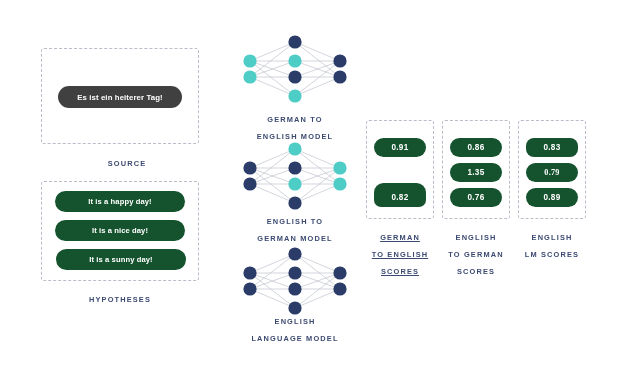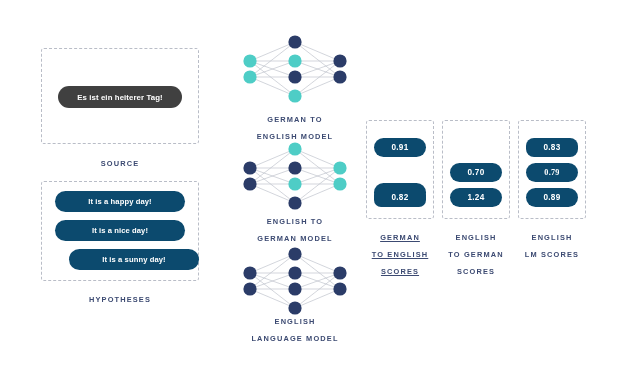--- a/index.html
+++ b/index.html
@@ -52,46 +52,46 @@
     align-items: center;
     justify-content: center;
     border-radius: 999px;
     color: #ffffff;
     font-size: 7.6px;
     font-weight: bold;
     letter-spacing: 0.1px;
     font-family: "Liberation Sans", sans-serif;
   }
   .pill.dark  { background: #2b3c६8; }
-  .pill.dark  { background: #0c4a6e; }
+  .pill.dark  { background: #14532d; }
   .pill.teal  { background: #404040; font-size: 7.8px; }
   .pill.score { font-size: 8.2px; letter-spacing: 0.3px; }
 
   
   .network {
     position: absolute;
   }
   .network svg { display: block; }
 </style>
 </head>
 <body>
 
 <div class="stage">
 
   <div class="dashed-box" style="left:41px; top:48px; width:158px; height:96px;"></div>
 
   <div class="pill teal" style="left:58px; top:86px; width:124px; height:22px;">Es ist ein heiterer Tag!</div>
 
-  <div class="caption" style="left:41px; top:155px; width:158px;text-align:center;">SOURCE</div>
+  <div class="caption" style="left:48px; top:155px; width:158px;text-align:center;">SOURCE</div>
 
   <div class="dashed-box" style="left:41px; top:181px; width:158px; height:100px;"></div>
 
   <div class="pill dark" style="left:55px; top:191px; width:130px; height:21px;">It is a happy day!</div>
   <div class="pill dark" style="left:55px; top:220px; width:130px; height:21px;">It is a nice day!</div>
-  <div class="pill dark" style="left:69px; top:249px; width:130px; height:21px;">It is a sunny day!</div>
+  <div class="pill dark" style="left:56px; top:249px; width:130px; height:21px;">It is a sunny day!</div>
 
   <div class="caption" style="left:41px; top:291px; width:158px;">HYPOTHESES</div>
 
   <div class="network" style="left:241px; top:33px; width:108px; height:72px;">
     <svg width="108" height="72" viewBox="0 0 108 72" xmlns="http://www.w3.org/2000/svg">
       <g stroke="#b9bdc7" stroke-width="0.7" fill="none" opacity="0.9">
         <line x1="9" y1="28" x2="54" y2="9"></line>
           <line x1="9" y1="28" x2="54" y2="28"></line>
         <line x1="9" y1="28" x2="54" y2="44"></line>
           <line x1="9" y1="28" x2="54" y2="63"></line>
@@ -189,22 +189,23 @@
 
   <div class="dashed-box" style="left:366px; top:120px; width:68px; height:99px;"></div>
   <div class="pill dark score" style="left:374px; top:138px; width:52px; height:19px;">0.91</div>
   <div class="pill dark score" style="left:374px; top:163px; width:52px; height:19px;margin-top:20px;">0.85</div>
   <div class="pill dark score" style="left:374px; top:188px; width:52px; height:19px;border-radius:7px;">0.82</div>
   <div class="caption" style="left:355px; top:229px; width:90px;text-decoration:underline;">GERMAN
 TO ENGLISH
 SCORES</div>
 
   <div class="dashed-box" style="left:442px; top:120px; width:68px; height:99px;"></div>
-  <div class="pill dark score" style="left:450px; top:163px; width:52px; height:19px;">0.70</div>
-  <div class="pill dark score" style="left:450px; top:188px; width:52px; height:19px;">1.24</div>
+  <div class="pill dark score" style="left:450px; top:138px; width:52px; height:19px;">0.86</div>
+  <div class="pill dark score" style="left:450px; top:163px; width:52px; height:19px;">1.35</div>
+  <div class="pill dark score" style="left:450px; top:188px; width:52px; height:19px;">0.76</div>
   <div class="caption" style="left:431px; top:229px; width:90px;">ENGLISH
 TO GERMAN
 SCORES</div>
 
   <div class="dashed-box" style="left:518px; top:120px; width:68px; height:99px;"></div>
   <div class="pill dark score" style="left:526px; top:138px; width:52px; height:19px;border-radius:8px;">0.83</div>
   <div class="pill dark score" style="left:526px; top:163px; width:52px; height:19px;font-family:Liberation Serif, serif;">0.79</div>
   <div class="pill dark score" style="left:526px; top:188px; width:52px; height:19px;">0.89</div>
   <div class="caption" style="left:507px; top:229px; width:90px;">ENGLISH
 LM SCORES</div>

